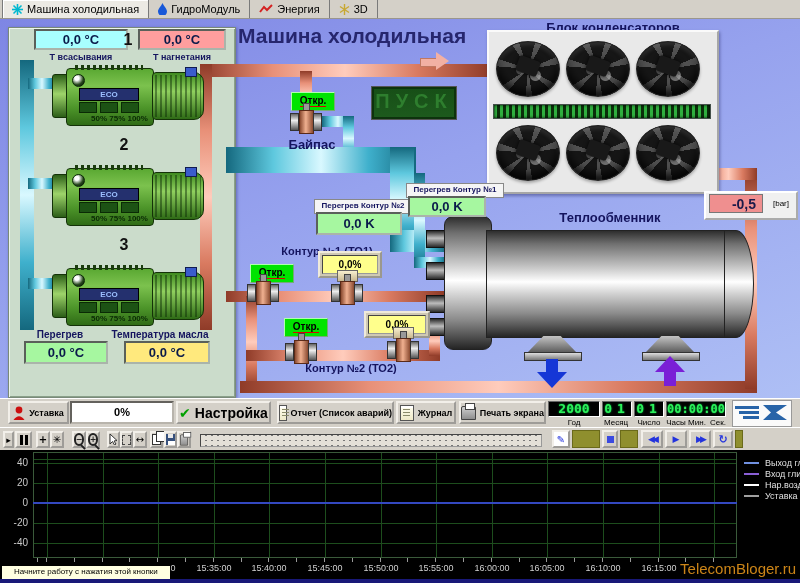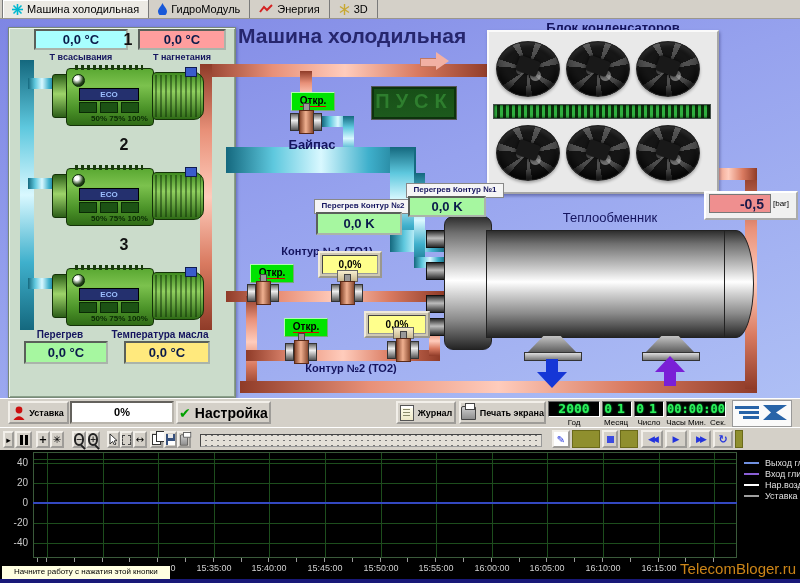--- a/index.html
+++ b/index.html
@@ -289,24 +289,24 @@
     <div class="abs cond-panel" style="left:487px;top:11px;width:228px;height:160px;"></div>
     <div class="abs fan" style="left:496px;top:22px;"></div>
     <div class="abs fan" style="left:566px;top:22px;"></div>
     <div class="abs fan" style="left:636px;top:22px;"></div>
     <div class="abs ledstrip" style="left:493px;top:85px;width:216px;height:13px;"></div>
     <div class="abs fan" style="left:496px;top:106px;"></div>
     <div class="abs fan" style="left:566px;top:106px;"></div>
     <div class="abs fan" style="left:636px;top:106px;"></div>
 
     <div class="abs press-outer" style="left:704px;top:172px;width:90px;height:25px;"></div>
-    <div class="abs press-inner" style="left:709px;top:175px;width:62px;height:19px;">-0,5</div>
+    <div class="abs press-inner" style="left:709px;top:175px;width:54px;height:19px;">-0,5</div>
     <div class="abs" style="left:773px;top:180px;font-size:8px;color:#000;">[bar]</div>
 
-    <div class="abs navy" style="left:540px;top:191px;width:140px;font-size:13px;font-weight:normal;text-align:center;">Теплообменник</div>
+    <div class="abs navy" style="left:540px;top:191px;width:140px;font-size:13px;font-weight:bold;text-align:center;">Теплообменник</div>
     <div class="abs stub" style="left:426px;top:211px;width:22px;height:16px;"></div>
     <div class="abs stub" style="left:426px;top:243px;width:22px;height:16px;"></div>
     <div class="abs stub" style="left:426px;top:276px;width:22px;height:16px;"></div>
     <div class="abs stub" style="left:426px;top:299px;width:22px;height:16px;"></div>
     <div class="abs metal-v" style="left:444px;top:197px;width:46px;height:132px;border:1px solid #222;border-radius:9px;"></div>
     <div class="abs metal-v" style="left:486px;top:211px;width:240px;height:106px;border:1px solid #222;"></div>
     <div class="abs metal-v" style="left:724px;top:211px;width:28px;height:106px;border:1px solid #222;border-radius:0 60% 60% 0 / 0 50% 50% 0;"></div>
     <div class="abs mount" style="left:528px;top:317px;width:48px;height:16px;"></div>
     <div class="abs mountbase" style="left:524px;top:333px;width:56px;height:7px;"></div>
     <div class="abs mount" style="left:646px;top:317px;width:48px;height:16px;"></div>
@@ -366,20 +366,24 @@
     <svg width="12" height="14">
         <circle cx="6" cy="4" r="3.4" fill="#cc0f0f"></circle>
         <path d="M0.5 14 Q6 6.5 11.5 14 Z" fill="#cc0f0f"></path>
       </svg>
     <span>Уставка</span>
   </div>
   <div class="abs sunken" style="left:70px;top:401px;width:104px;height:23px;font-size:11px;font-weight:bold;line-height:19px;">0%</div>
   <div class="abs btn" style="left:176px;top:401px;width:95px;height:23px;font-size:14px;">
     <span style="color:#00a000;font-family:'DejaVu Sans',sans-serif;">✔</span>
     <span>Настройка</span>
+  </div>
+  <div class="abs btn" style="left:277px;top:401px;width:117px;height:23px;">
+    <span class="doc-icon"></span>
+    <span>Отчет (Список аварий)</span>
   </div>
   <div class="abs btn" style="left:396px;top:401px;width:60px;height:23px;">
     <span class="doc-icon"></span>
     <span>Журнал</span>
   </div>
   <div class="abs btn" style="left:459px;top:401px;width:87px;height:23px;">
     <span class="printer-icon"></span>
     <span>Печать экрана</span>
   </div>
 

